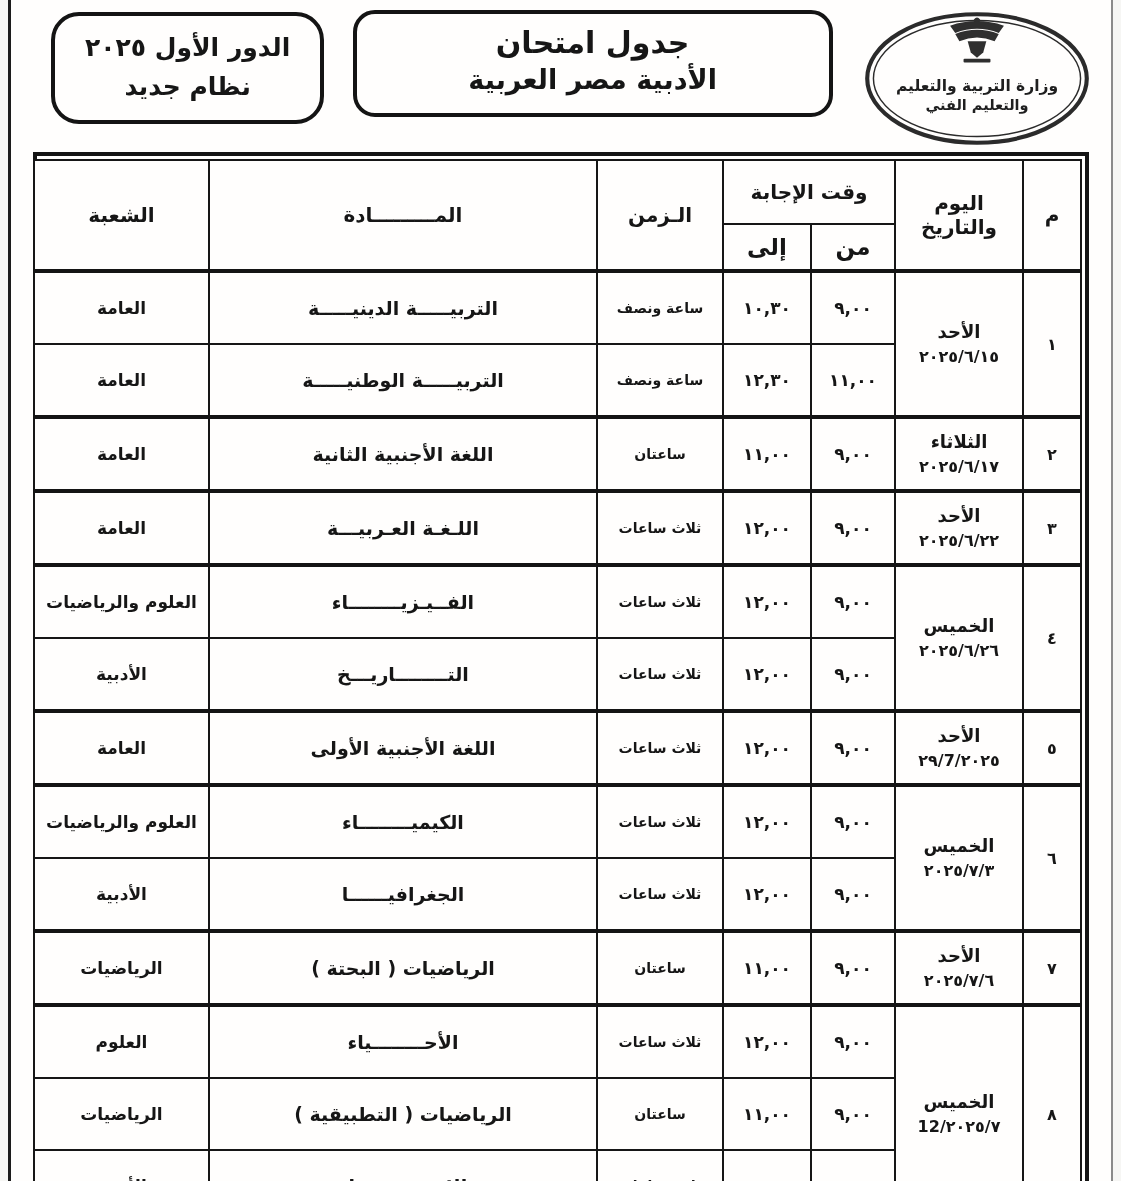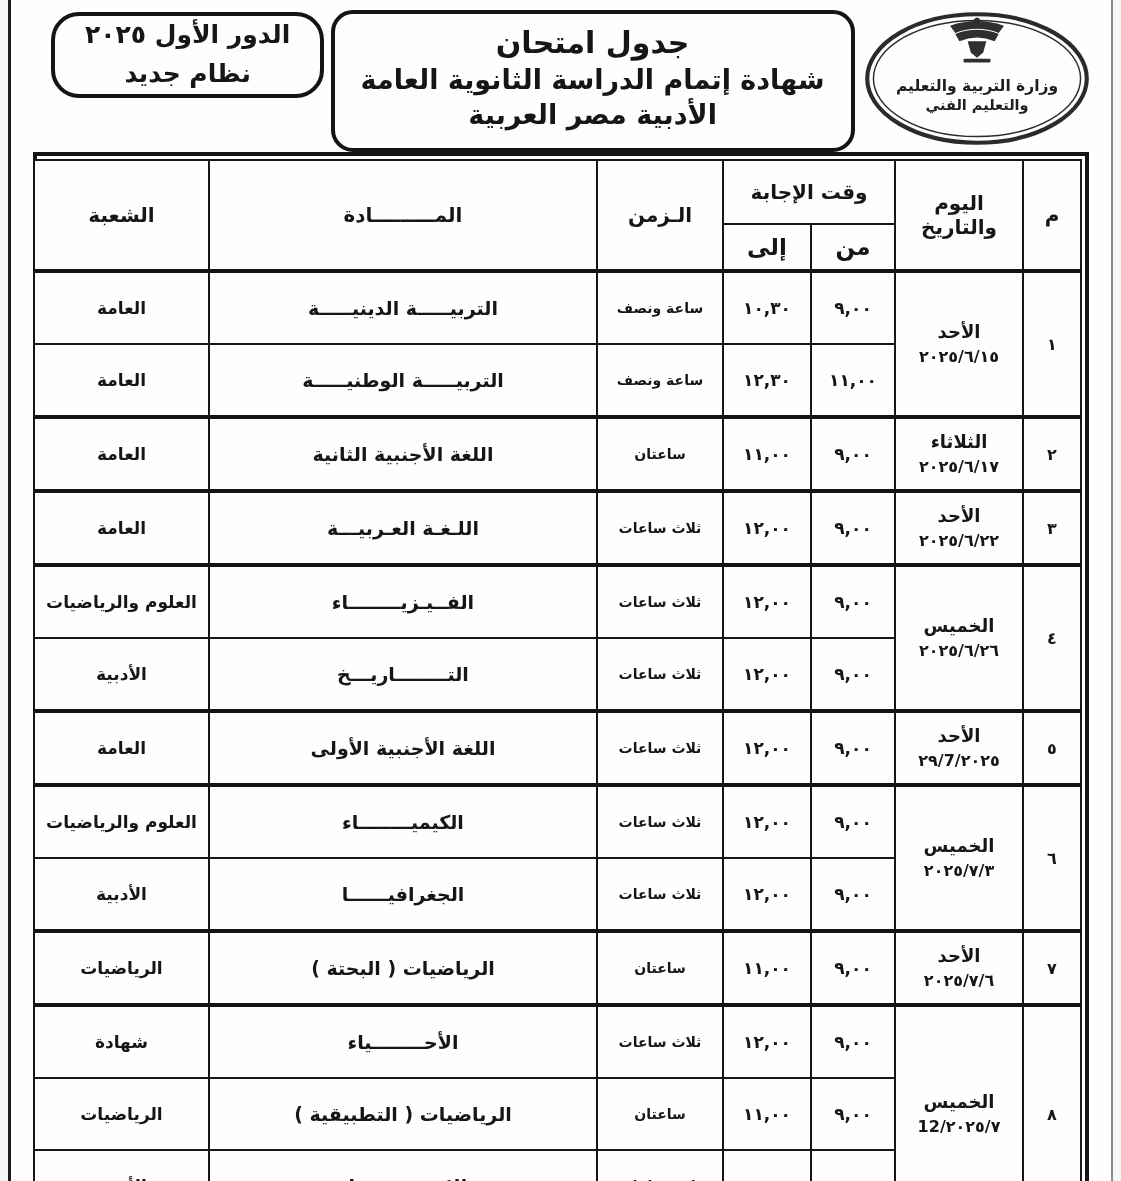--- a/index.html
+++ b/index.html
@@ -8,21 +8,21 @@
          border-left:3px solid #1c1c1c;border-right:2px solid #8a8a8a;box-sizing:border-box;overflow:hidden;}
   
   .topbar{display:flex;flex-direction:row;align-items:flex-start;justify-content:space-between;
           padding:8px 18px 0 40px;height:148px;box-sizing:border-box;}
   .seal{width:232px;margin-top:2px;flex:0 0 auto;}
   .title-box{border:4px solid #141414;border-radius:22px;padding:10px 26px 16px;text-align:center;
              font-weight:bold;flex:0 0 auto;margin-top:2px;min-width:420px;}
   .title-box .t1{font-size:30px;line-height:1.25;}
   .title-box .t2{font-size:27px;line-height:1.3;}
   .title-box .t3{font-size:27px;line-height:1.3;}
-  .round-box{border:4px solid #141414;border-radius:28px;padding:0 30px;text-align:center;
+  .round-box{border:4px solid #141414;border-radius:28px;padding:13px 30px;text-align:center;
              font-weight:bold;font-size:25px;line-height:1.55;margin-top:4px;flex:0 0 auto;min-width:190px;}
   
   .table-wrap{margin:4px 22px 0;border:4px solid #141414;padding:3px;background:#fffefd;}
   table.sched{border-collapse:collapse;width:100%;table-layout:fixed;}
   table.sched th,table.sched td{border:2px solid #161616;text-align:center;vertical-align:middle;
         font-weight:bold;padding:2px 3px;background:#fffefd;overflow:hidden;}
   thead th{font-size:20px;}
   thead tr.h1 th{height:58px;}
   thead tr.h2 th{height:40px;font-size:23px;}
   tbody td{height:66px;font-size:18px;}
@@ -60,21 +60,20 @@
           <path d="M103 30 h18 l-3 11 l-6 5 l-6 -5 z"></path>
           <rect x="99" y="47" width="26" height="3.5" rx="1"></rect>
         </g>
         <text x="112" y="78" text-anchor="middle" font-size="15" font-weight="bold" fill="#1f1f1f">وزارة التربية والتعليم</text>
         <text x="112" y="96" text-anchor="middle" font-size="14" font-weight="bold" fill="#1f1f1f">والتعليم الفني</text>
       </svg>
     </div>
 
     <div class="title-box">
       <div class="t1">جدول امتحان</div>
-      <div class="t2">شهادة إتمام الدراسة الثانوية العامة</div>
       <div class="t3">الأدبية مصر العربية</div>
     </div>
 
     <div class="round-box">
       <div>الدور الأول ٢٠٢٥</div>
       <div>نظام جديد</div>
     </div>
   </div>
 
   <div class="table-wrap">
@@ -214,21 +213,21 @@
         <tr class="grp">
           <td class="c-num" rowspan="3">٨</td>
           <td class="c-date" rowspan="3">
             <div>الخميس</div>
             <div class="dnum">٢٠٢٥/٧/12</div>
           </td>
           <td class="c-time">٩,٠٠</td>
           <td class="c-time">١٢,٠٠</td>
           <td class="c-dur">ثلاث ساعات</td>
           <td class="c-subj">الأحــــــــياء</td>
-          <td class="c-branch">شهادة</td>
+          <td class="c-branch">العلوم</td>
         </tr>
         <tr>
           <td class="c-time">٩,٠٠</td>
           <td class="c-time">١١,٠٠</td>
           <td class="c-dur">ساعتان</td>
           <td class="c-subj">الرياضيات ( التطبيقية )</td>
           <td class="c-branch">الرياضيات</td>
         </tr>
         <tr>
           <td class="c-time">٩,٠٠</td>

